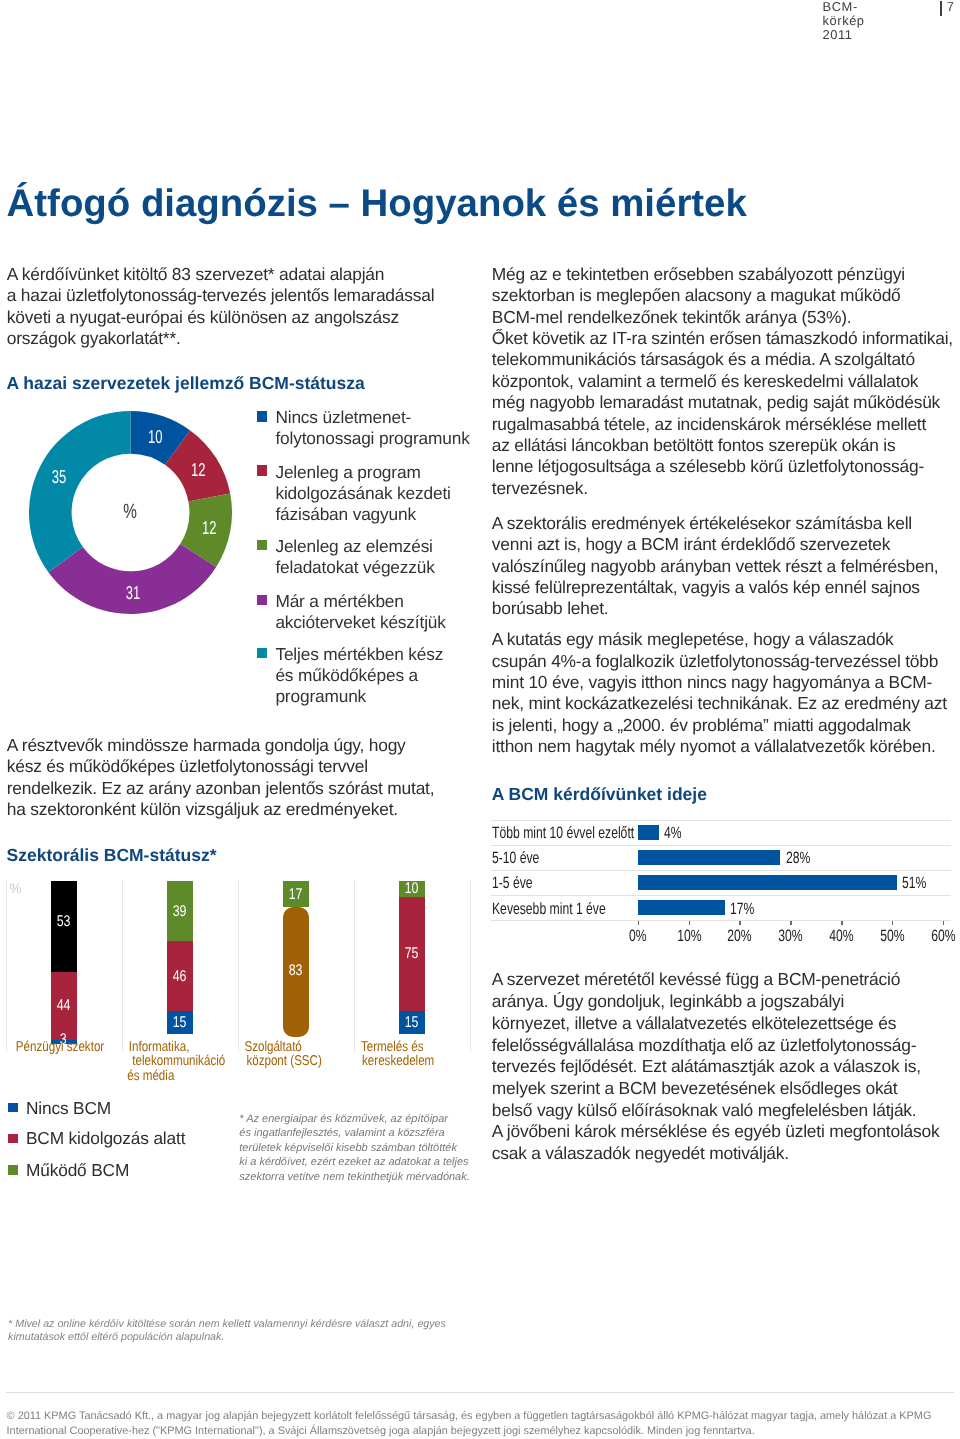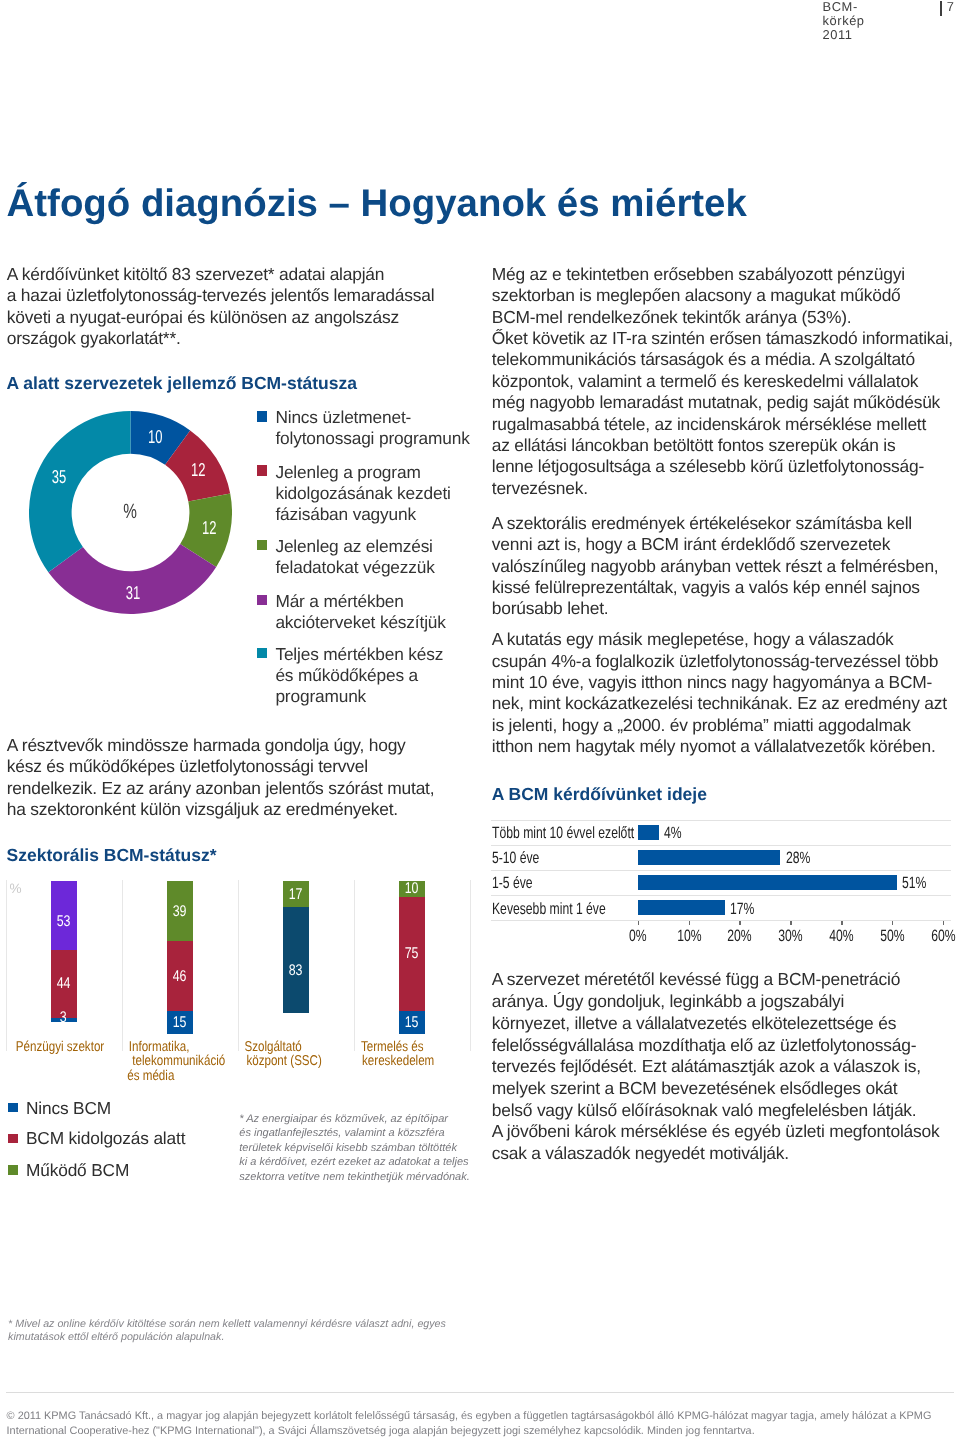--- a/index.html
+++ b/index.html
@@ -90,21 +90,21 @@
   <div class="abs" id="ptitle">Átfogó diagnózis – Hogyanok és miértek</div>
 
   <div class="abs" id="colL">
     <p class="body">A kérdőívünket kitöltő 83 szervezet* adatai alapján
 a hazai üzletfolytonosság-tervezés jelentős lemaradással
 követi a nyugat-európai és különösen az angolszász
 országok gyakorlatát**.</p>
   </div>
 
   <div class="abs" id="c1title" style="left:6.5px;top:374.5px;">
-    <h3 class="sub">A alatt szervezetek jellemző BCM-státusza</h3>
+    <h3 class="sub">A hazai szervezetek jellemző BCM-státusza</h3>
   </div>
 
   <div class="abs" id="donutWrap">
     <svg id="donutSvg" width="203" height="203" viewBox="0 0 203 203">
         <path d="M 101.5 0 A 101.5 101.5 0 0 1 161.16020310768602 19.384775070942837 L 136.1029178024579 53.873169541146844 A 58.87 58.87 0 0 0 101.5 42.63 Z" fill="#00549f"></path>
         <g transform="translate(126.27852769395517 25.239533240873115) scale(0.70 1)">
           <text x="0" y="6.75" text-anchor="middle" fill="#fff" font-size="18.6" font-family="Liberation Sans, sans-serif">10</text>
         </g>
         <path d="M 161.16020310768602 19.384775070942837 A 101.5 101.5 0 0 1 201.2021559489619 82.48079656954893 L 159.3272504503979 90.46886201033838 A 58.87 58.87 0 0 0 136.1029178024579 53.873169541146844 Z" fill="#a8233c"></path>
         <g transform="translate(169.20243470637905 58.534728444609144) scale(0.70 1)">
@@ -170,21 +170,21 @@
   </div>
 
   <div class="abs" id="pctLabel">%</div>
   <div class="abs" id="sbc">
       <div class="vdiv" style="left: 5.75px;"></div>
       <div class="vdiv" style="left: 121.85px;"></div>
       <div class="vdiv" style="left: 237.95px;"></div>
       <div class="vdiv" style="left: 354.05px;"></div>
       <div class="vdiv" style="left: 470.15px;"></div>
       <div class="sbar" style="left: 50.8px; bottom: 0px; top: 0px; height: 153.2px;">
-        <div class="seg" style="background: #6d28d9; height: 69px;">
+        <div class="seg" style="background: #000000; height: 91px;">
           <span style="top: 34.998px;"><i>53</i></span>
         </div>
         <div class="seg" style="background: rgb(168, 35, 60); height: 67.408px;">
           <span style="top: 28.104px;"><i>44</i></span>
         </div>
         <div class="seg" style="background: rgb(0, 84, 159); height: 4.596px;">
           <span style="top: -6.004px;"><i>3</i></span>
         </div>
       </div>
       <div class="sbar" style="left: 166.9px; bottom: 0px; top: 0px; height: 153.2px;">
@@ -195,21 +195,21 @@
           <span style="top: 29.636px;"><i>46</i></span>
         </div>
         <div class="seg" style="background: rgb(0, 84, 159); height: 22.98px;">
           <span style="top: 5.89px;"><i>15</i></span>
         </div>
       </div>
       <div class="sbar" style="left: 283px; bottom: 0px; top: 0px; height: 153.2px;">
         <div class="seg" style="background: rgb(95, 138, 42); height: 26.044px;">
           <span style="top: 7.422px;"><i>17</i></span>
         </div>
-        <div class="seg" style="background: #0c4a6e; height: 106px;">
+        <div class="seg" style="background: #a16207; height: 130px; border-radius: 10px;">
           <span style="top: 57.978px;"><i>83</i></span>
         </div>
       </div>
       <div class="sbar" style="left: 399.1px; bottom: 0px; top: 0px; height: 153.2px;">
         <div class="seg" style="background: rgb(95, 138, 42); height: 15.32px;">
           <span style="top: 2.06px;"><i>10</i></span>
         </div>
         <div class="seg" style="background: rgb(168, 35, 60); height: 114.9px;">
           <span style="top: 51.85px;"><i>75</i></span>
         </div>

